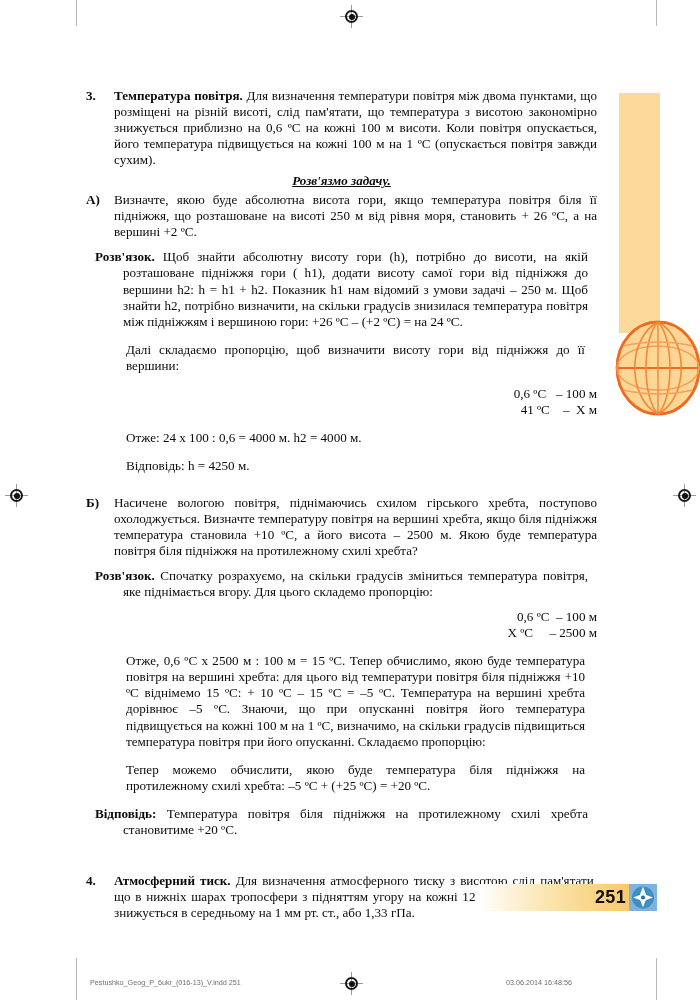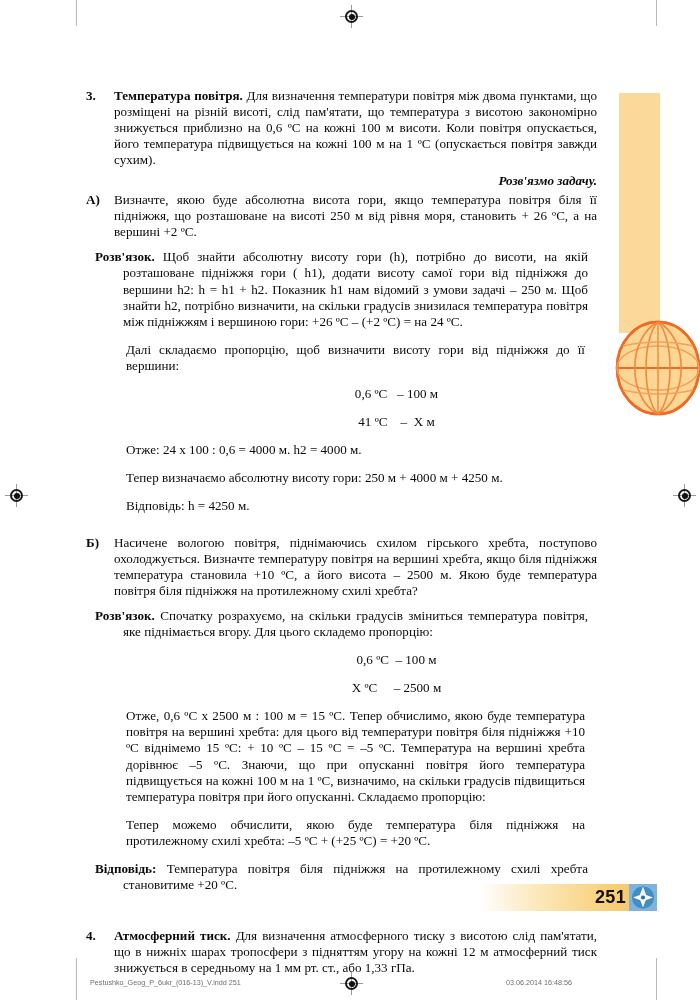--- a/index.html
+++ b/index.html
@@ -102,38 +102,39 @@
     top: 0;
     font-weight: bold;
     width: 26px;
   }
 
   .lead { font-weight: bold; }
 
   .italic-head {
     font-style: italic;
     font-weight: bold;
+    text-decoration: underline;
     margin: 5px 0 3px 0;
-    text-align: right;
+    text-align: center;
   }
   .hang-solution {
     padding-left: 28px;
     text-indent: -28px;
     text-align: justify;
     margin: 9px;
   }
   .plain {
     padding-left: 28px;
     margin: 12px;
     text-align: justify;
   }
   .prop {
     padding-left: 110px;
-    margin: 12px;
-    text-align: center;
+    margin: 0;
+    text-align: right;
     white-space: pre;
   }
   .spacer-sm { height: 9px; }
   .spacer-md { height: 26px; }
 
   
   #page-badge {
     position: absolute;
     left: 480px;
     top: 884px;
@@ -256,21 +257,20 @@
   <div class="hang-solution">
     <span class="lead">Розв'язок.</span><span> Щоб знайти абсолютну висоту гори (h), потрібно до висоти, на якій розташоване підніжжя гори ( h1), додати висоту самої гори від підніжжя до вершини h2: h =  h1 +  h2. Показник h1 нам відомий з умови задачі  – 250 м.  Щоб знайти h2, потрібно визначити, на скільки градусів знизилася температура повітря між підніжжям і вершиною гори: +26 ºС  – (+2 ºС) = на 24 ºС.</span>
   </div>
 
   <div class="plain">Далі складаємо пропорцію, щоб визначити висоту гори від підніжжя до її вершини:</div>
 
   <div class="prop">0,6 ºС   – 100 м</div>
   <div class="prop">41 ºС    –  Х м</div>
 
   <div class="plain">Отже:  24 х 100 : 0,6 = 4000 м. h2 = 4000 м.</div>
-  <div class="plain">Тепер визначаємо абсолютну висоту гори: 250 м + 4000 м + 4250 м.</div>
   <div class="plain">Відповідь:  h = 4250 м.</div>
 
   <div class="spacer-sm"></div>
 
   <div class="para">
     <span class="marker">Б)</span><span>Насичене вологою повітря, піднімаючись схилом гірського хребта, поступово охолоджується. Визначте температуру повітря на вершині хребта, якщо біля підніжжя температура становила +10 ºС, а його висота – 2500 м. Якою буде температура повітря біля підніжжя на протилежному схилі хребта?</span>
   </div>
 
   <div class="hang-solution">
     <span class="lead">Розв'язок.</span><span> Спочатку розрахуємо, на скільки градусів зміниться температура повітря, яке піднімається вгору. Для цього складемо пропорцію:</span>

